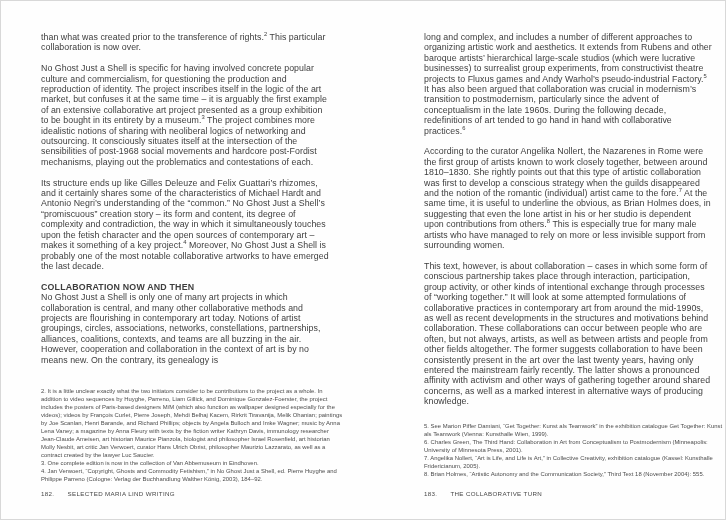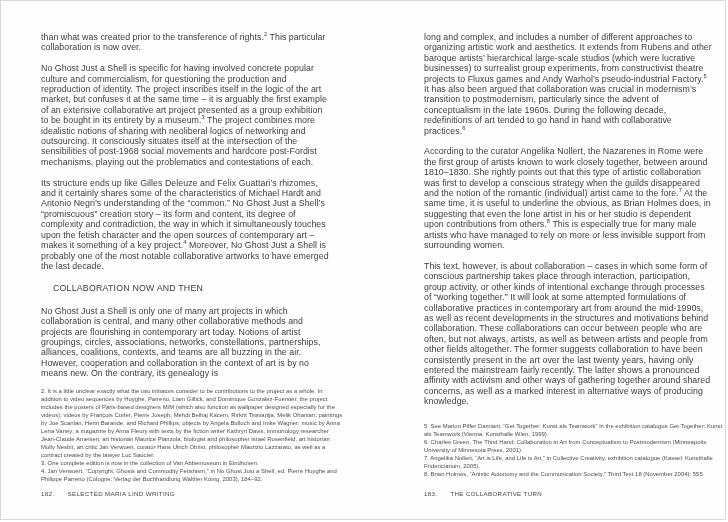--- a/index.html
+++ b/index.html
@@ -42,22 +42,22 @@
   .page.left  .body-col { left: 40px; }
   .page.right .body-col { left: 60px; }
 
   .body-col p {
     margin: 0 0 10.4px 0;
   }
   .body-col p:last-child { margin-bottom: 12px; }
 
   .body-col h2.heading {
     font-size: 8.8px;
-    font-weight: 400;
-    margin: 12px;
+    font-weight: 700;
+    margin: 0;
     letter-spacing: 0.2px;
     color: #3d3d3d;
   }
 
   sup.fn-ref {
     font-size: 5.8px;
     line-height: 0;
     vertical-align: super;
   }
 

